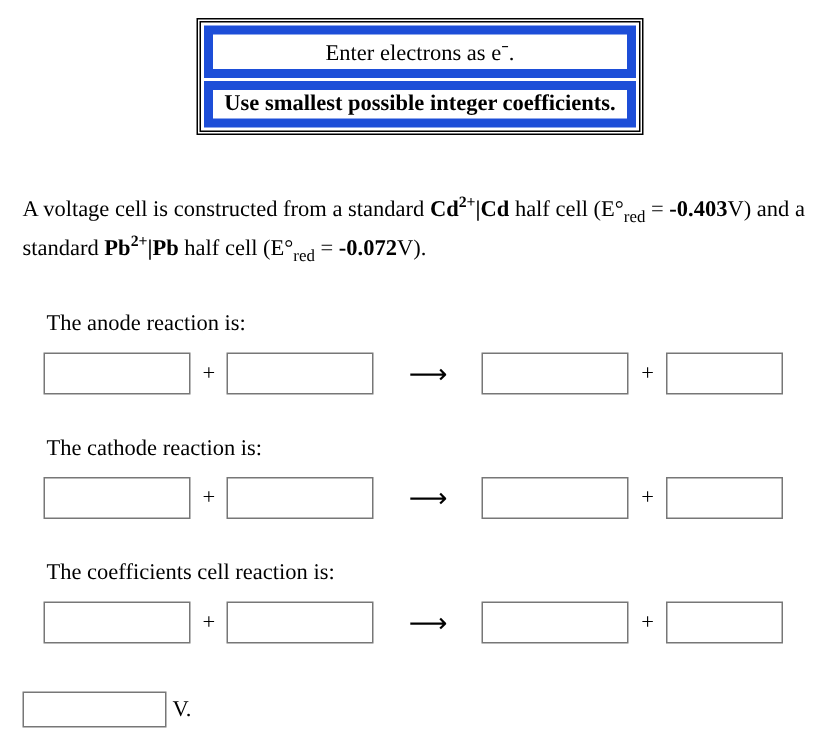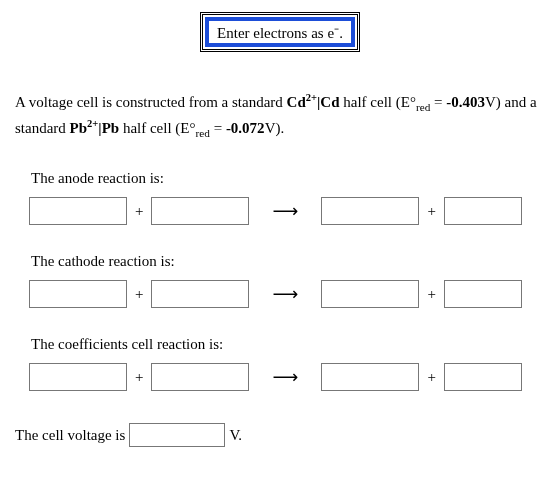--- a/index.html
+++ b/index.html
@@ -10,21 +10,21 @@
     padding: 12px 15px;
     width: 560px;
     box-sizing: border-box;
   }
   .instr-outer {
     border: 3px double #000;
     margin: 0 auto 38px auto;
     width: fit-content;
   }
   .instr-row {
-    border: 4px solid #1d4ed8;
+    border: 6px solid #1d4ed8;
     padding: 1px 8px;
     margin: 2px;
     text-align: center;
   }
   .instr-row.bold { font-weight: bold; }
   .prompt { margin-bottom: 6px; line-height: 1.6; }
   .section-label { margin-top: 28px; margin-bottom: 10px; margin-left: 16px; }
   .eq-row { display: flex; align-items: center; gap: 6px; margin-left: 14px; }
   .box { border: 1px solid #777; height: 24px; background: #fff; }
   .w-wide { width: 92px; }
@@ -35,20 +35,21 @@
   .volt-row { margin-top: 32px; display: flex; align-items: center; gap: 4px; }
   .volt-box { border: 1px solid #777; height: 20px; width: 90px; display:inline-block; }
   sup { font-size: 0.7em; }
   sub { font-size: 0.75em; text-align: center; }
 </style>
 </head>
 <body>
 
 <div class="instr-outer">
   <div class="instr-row">Enter electrons as e⁻.</div>
+  <div class="instr-row bold">Use smallest possible integer coefficients.</div>
 </div>
 
 <div class="prompt">
   <span>A voltage cell is constructed from a standard </span><b>Cd<sup>2+</sup>|Cd</b><span> half cell (E°</span><sub>red</sub><span> = </span><b>-0.403</b><span>V) and a standard </span><b>Pb<sup>2+</sup>|Pb</b><span> half cell (E°</span><sub>red</sub><span> = </span><b>-0.072</b><span>V).</span>
 </div>
 
 <div class="section-label">The anode reaction is:</div>
 <div class="eq-row">
   <input class="box w-wide" style="">
   <span class="plus">+</span>
@@ -75,16 +76,15 @@
   <input class="box w-wide" style="">
   <span class="plus">+</span>
   <input class="box w-wide" style="">
   <span class="arrow-cell"><span class="arrow">⟶</span></span>
   <input class="box w-wide" style="">
   <span class="plus">+</span>
   <input class="box w-narrow" style="">
 </div>
 
 <div class="volt-row">
-  <span>The cell voltage is</span>
   <input class="volt-box" style="">
   <span>V.</span>
 </div>
 
 </body></html>

